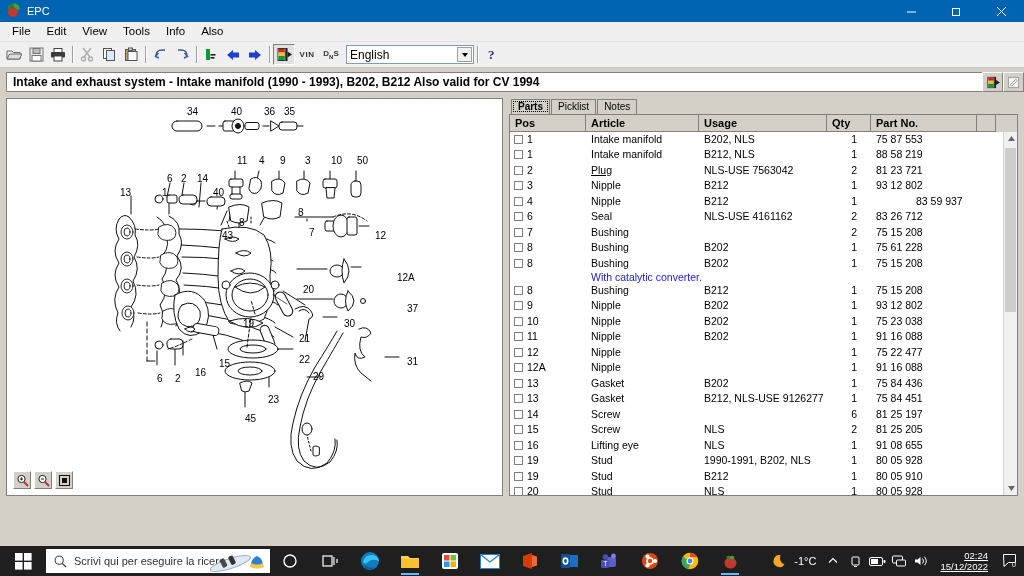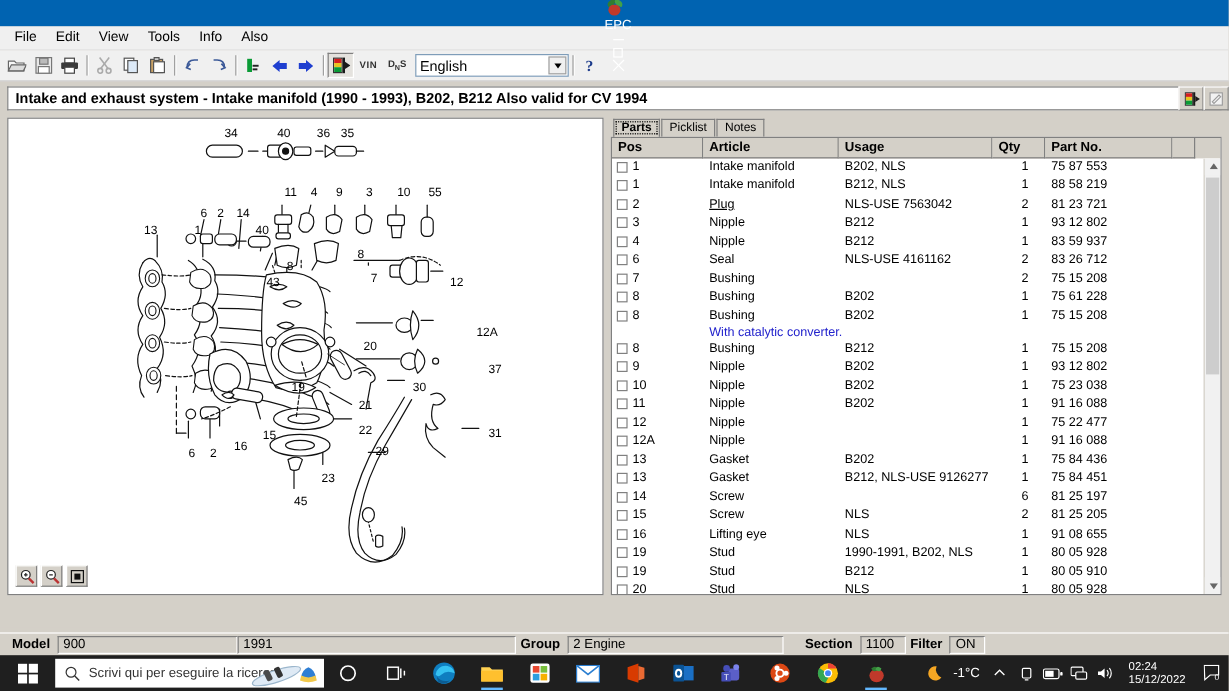--- a/index.html
+++ b/index.html
@@ -7,21 +7,21 @@
     width: 1024px; height: 576px;
     overflow: hidden;
     font-family: "Liberation Sans", sans-serif;
     background: #d4d0c8;
   }
   #app { position: relative; width: 1024px; height: 576px; }
 
   
   .titlebar {
     height: 22px; background: #0063b1; display: flex; align-items: center;
-    color: #fff; font-size: 11px; padding-left: 6px; flex-direction: column;
+    color: #fff; font-size: 11px; padding-left: 6px;
   }
   .tb-logo { width: 15px; height: 15px; position: relative; margin-right: 6px; flex: none; }
   .tb-logo .berry { position:absolute; left:2px; top:4px; width:10px; height:9px;
      background:#c0392b; border-radius:50% 50% 55% 55%; }
   .tb-logo .leaf1 { position:absolute; left:1px; top:0px; width:7px; height:5px;
      background:#2e7d32; border-radius:70% 10% 70% 10%; transform:rotate(-18deg); }
   .tb-logo .leaf2 { position:absolute; left:7px; top:0px; width:7px; height:5px;
      background:#43a047; border-radius:10% 70% 10% 70%; transform:rotate(18deg); }
   .tb-title { font-size: 11px; }
   .tb-spacer { flex: 1 1 auto; }
@@ -153,21 +153,21 @@
   .start { width:46px; height:30px; display:flex; align-items:center; justify-content:center; }
   .searchbox {
     width:224px; height:24px; background:#fff; display:flex; align-items:center;
     padding-left:8px; gap:7px; position:relative; overflow:hidden;
   }
   .searchbox .stext { font-size:11px; color:#333; white-space:nowrap; }
   .tb-ico { width:40px; height:30px; display:flex; align-items:center; justify-content:center; position:relative; }
   .tb-ico.open::after { content:''; position:absolute; bottom:1px; left:11px; width:18px; height:2px; background:#63b8ff; }
   .tray { margin-left:auto; display:flex; align-items:center; height:30px; }
   .tray-ico { width:22px; height:30px; display:flex; align-items:center; justify-content:center; color:#fff; }
-  .clock { color:#fff; font-size:9.5px; line-height:11px; text-align:left; padding:0 8px; }
+  .clock { color:#fff; font-size:9.5px; line-height:11px; text-align:right; padding:0 8px;text-decoration:underline; }
   .wx { display:flex; align-items:center; gap:5px; color:#fff; font-size:11px; padding-right:6px; }
 </style>
 </head>
 <body>
 
 <div id="app">
 
   <div class="titlebar">
     <div class="tb-logo">
       <div class="leaf1"></div>
@@ -513,21 +513,21 @@
         <div id="callouts">
             <div style="position: absolute; left: 180px; top: 7px; font-size: 10px; font-family: &quot;Liberation Sans&quot;, sans-serif; color: rgb(0, 0, 0);">34</div>
             <div style="position: absolute; left: 224px; top: 7px; font-size: 10px; font-family: &quot;Liberation Sans&quot;, sans-serif; color: rgb(0, 0, 0);">40</div>
             <div style="position: absolute; left: 257px; top: 7px; font-size: 10px; font-family: &quot;Liberation Sans&quot;, sans-serif; color: rgb(0, 0, 0);">36</div>
             <div style="position: absolute; left: 277px; top: 7px; font-size: 10px; font-family: &quot;Liberation Sans&quot;, sans-serif; color: rgb(0, 0, 0);">35</div>
             <div style="position: absolute; left: 230px; top: 56px; font-size: 10px; font-family: &quot;Liberation Sans&quot;, sans-serif; color: rgb(0, 0, 0);">11</div>
             <div style="position: absolute; left: 252px; top: 56px; font-size: 10px; font-family: &quot;Liberation Sans&quot;, sans-serif; color: rgb(0, 0, 0);">4</div>
             <div style="position: absolute; left: 273px; top: 56px; font-size: 10px; font-family: &quot;Liberation Sans&quot;, sans-serif; color: rgb(0, 0, 0);">9</div>
             <div style="position: absolute; left: 298px; top: 56px; font-size: 10px; font-family: &quot;Liberation Sans&quot;, sans-serif; color: rgb(0, 0, 0);">3</div>
             <div style="position: absolute; left: 324px; top: 56px; font-size: 10px; font-family: &quot;Liberation Sans&quot;, sans-serif; color: rgb(0, 0, 0);">10</div>
-            <div style="position: absolute; left: 350px; top: 56px; font-size: 10px; font-family: &quot;Liberation Sans&quot;, sans-serif; color: rgb(0, 0, 0);">55</div>
+            <div style="position: absolute; left: 350px; top: 56px; font-size: 10px; font-family: &quot;Liberation Sans&quot;, sans-serif; color: rgb(0, 0, 0);">50</div>
             <div style="position: absolute; left: 113px; top: 88px; font-size: 10px; font-family: &quot;Liberation Sans&quot;, sans-serif; color: rgb(0, 0, 0);">13</div>
             <div style="position: absolute; left: 155px; top: 88px; font-size: 10px; font-family: &quot;Liberation Sans&quot;, sans-serif; color: rgb(0, 0, 0);">1</div>
             <div style="position: absolute; left: 160px; top: 74px; font-size: 10px; font-family: &quot;Liberation Sans&quot;, sans-serif; color: rgb(0, 0, 0);">6</div>
             <div style="position: absolute; left: 174px; top: 74px; font-size: 10px; font-family: &quot;Liberation Sans&quot;, sans-serif; color: rgb(0, 0, 0);">2</div>
             <div style="position: absolute; left: 190px; top: 74px; font-size: 10px; font-family: &quot;Liberation Sans&quot;, sans-serif; color: rgb(0, 0, 0);">14</div>
             <div style="position: absolute; left: 206px; top: 88px; font-size: 10px; font-family: &quot;Liberation Sans&quot;, sans-serif; color: rgb(0, 0, 0);">40</div>
             <div style="position: absolute; left: 215px; top: 131px; font-size: 10px; font-family: &quot;Liberation Sans&quot;, sans-serif; color: rgb(0, 0, 0);">43</div>
             <div style="position: absolute; left: 232px; top: 118px; font-size: 10px; font-family: &quot;Liberation Sans&quot;, sans-serif; color: rgb(0, 0, 0);">8</div>
             <div style="position: absolute; left: 291px; top: 108px; font-size: 10px; font-family: &quot;Liberation Sans&quot;, sans-serif; color: rgb(0, 0, 0);">8</div>
             <div style="position: absolute; left: 302px; top: 128px; font-size: 10px; font-family: &quot;Liberation Sans&quot;, sans-serif; color: rgb(0, 0, 0);">7</div>
@@ -633,21 +633,21 @@
                   <div class="gc" style="width: 106px;">93 12 802</div>
                 </div>
                 <div class="grow">
                   <div class="poswrap" style="width: 76px;">
                     <div class="chk"></div>
                     <div class="gc" style="padding-left: 0px;">4</div>
                   </div>
                   <div class="gc" style="width: 113px;">Nipple</div>
                   <div class="gc" style="width: 128px;">B212</div>
                   <div class="gc num" style="width: 44px;">1</div>
-                  <div class="gc" style="width: 106px;">83 59 937</div>
+                  <div class="gc" style="width: 106px; margin-left: 40px;">83 59 937</div>
                 </div>
                 <div class="grow">
                   <div class="poswrap" style="width: 76px;">
                     <div class="chk"></div>
                     <div class="gc" style="padding-left: 0px;">6</div>
                   </div>
                   <div class="gc" style="width: 113px;">Seal</div>
                   <div class="gc" style="width: 128px;">NLS-USE 4161162</div>
                   <div class="gc num" style="width: 44px;">2</div>
                   <div class="gc" style="width: 106px;">83 26 712</div>
@@ -838,31 +838,20 @@
                     <path d="M3.5 5 L0 0 L7 0 Z" fill="#666"></path>
                   </svg>
               </div>
             </div>
           </div>
         </div>
       </div>
     </div>
   </div>
 
-  <div class="statusbar">
-    <span class="sb-label">Model</span>
-    <span class="sb-field" style="width:150px">900</span>
-    <span class="sb-field" style="width:232px">1991</span>
-    <span class="sb-label">Group</span>
-    <span class="sb-field" style="width:180px">2 Engine</span>
-    <span class="sb-label" style="margin-left:14px">Section</span>
-    <span class="sb-field" style="width:38px">1100</span>
-    <span class="sb-label">Filter</span>
-    <span class="sb-field" style="width:30px">ON</span>
-  </div>
 
   <div class="taskbar">
     <div class="start">
       <svg width="17" height="17" viewBox="0 0 17 17">
           <rect x="0" y="0" width="7.6" height="7.6" fill="#fff"></rect>
           <rect x="9" y="0" width="7.6" height="7.6" fill="#fff"></rect>
           <rect x="0" y="9" width="7.6" height="7.6" fill="#fff"></rect>
           <rect x="9" y="9" width="7.6" height="7.6" fill="#fff"></rect>
         </svg>
     </div>

